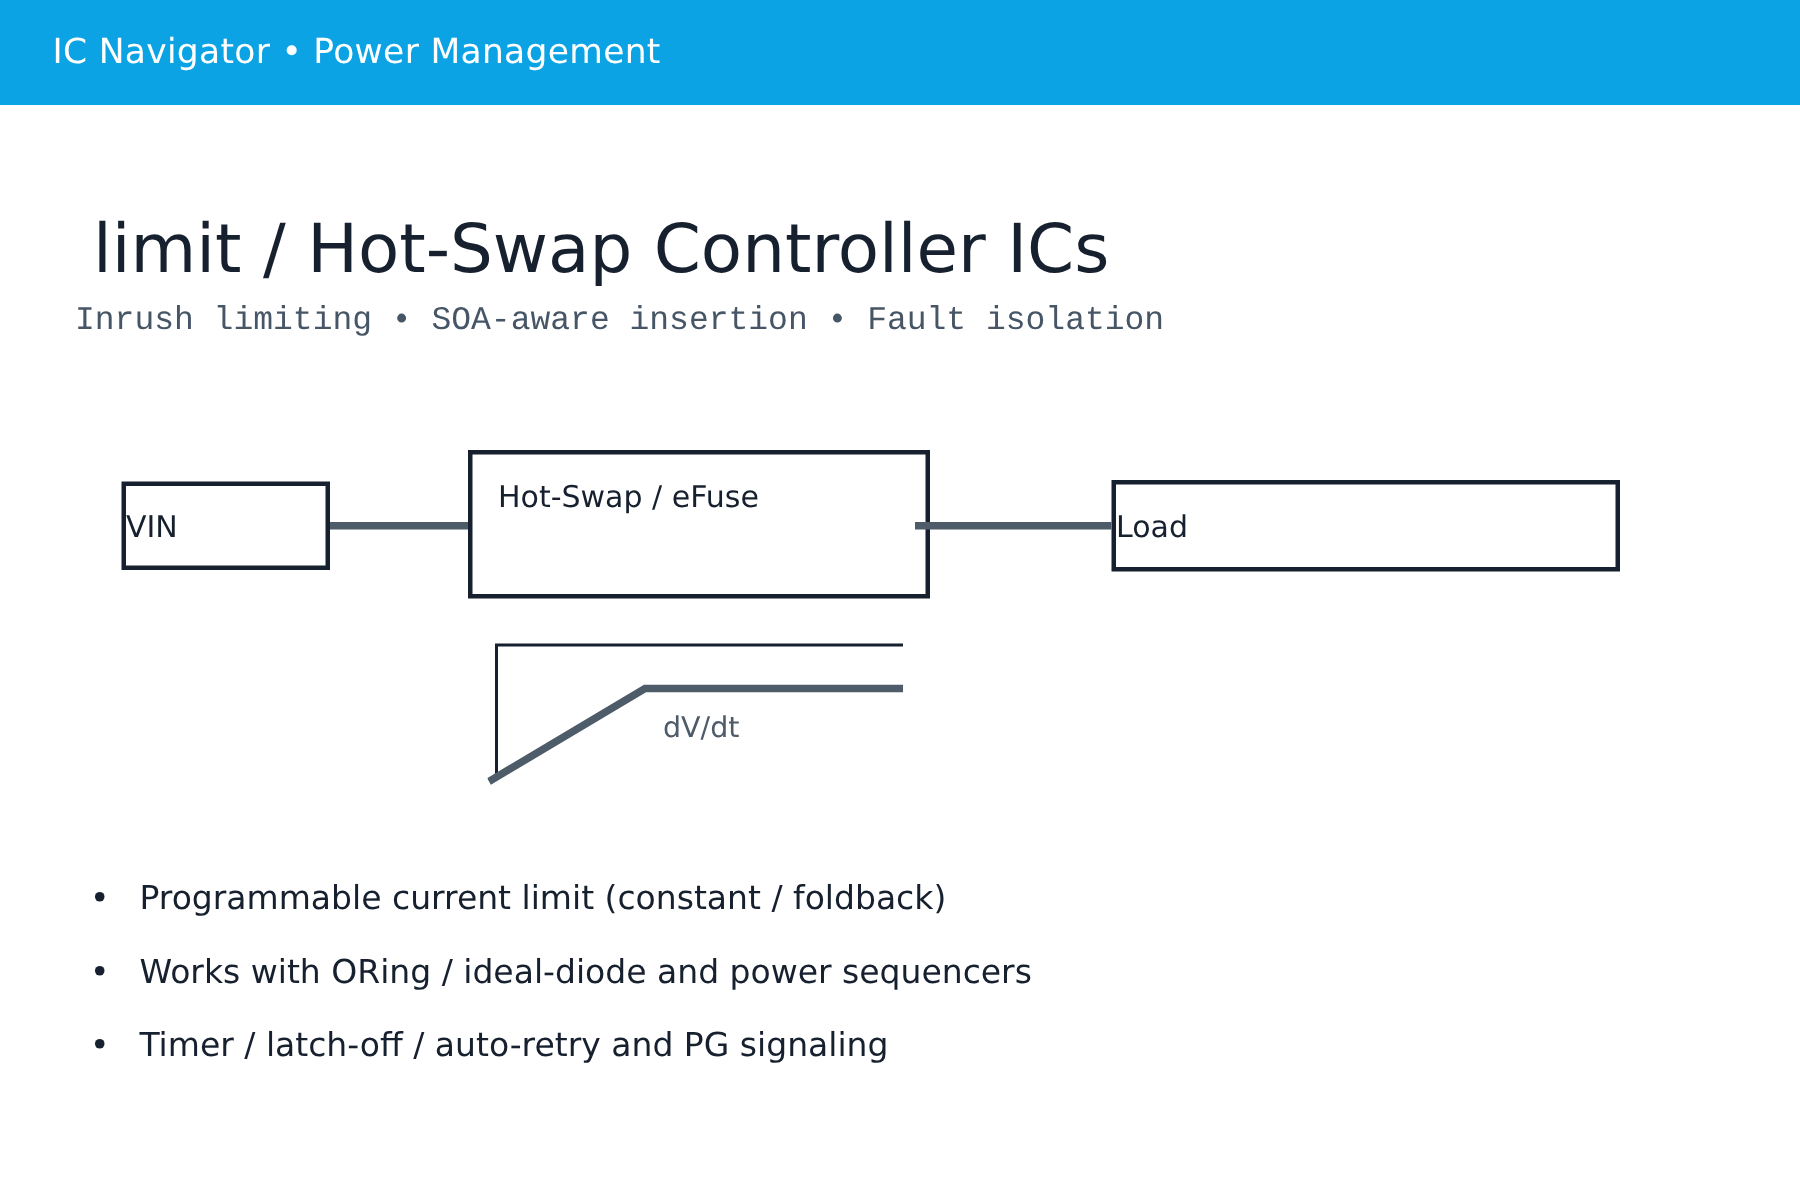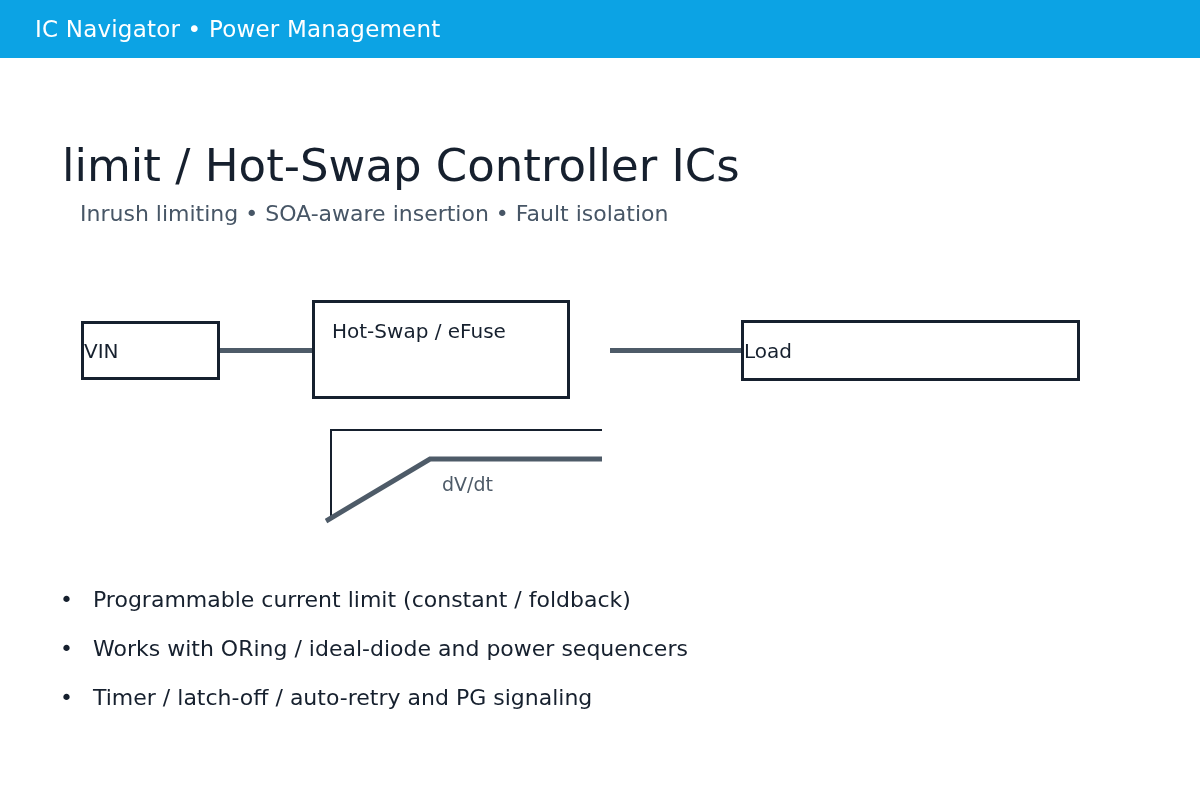--- a/index.html
+++ b/index.html
@@ -11,21 +11,21 @@
   .stage {
     position: relative;
     width: 1200px;
     height: 800px;
     background: #ffffff;
     overflow: hidden;
   }
   .topbar {
     position: absolute;
     left: 0; top: 0;
-    width: 1200px; height: 58px;
+    width: 1200px; height: 70px;
     background: #0ca3e4;
     display: flex;
     align-items: center;
     box-sizing: border-box;
     padding-left: 35px;
   }
   .topbar-title {
     color: #ffffff;
     font-size: 23px;
     letter-spacing: 0.2px;
@@ -33,43 +33,44 @@
   .page-title {
     position: absolute;
     left: 62px; top: 140px;
     font-size: 45px;
     line-height: 52px;
     color: #16202e;
     white-space: nowrap;
   }
   .page-subtitle {
     position: absolute;
-    left: 80px; top: 201px;
+    left: 50px; top: 201px;
     font-size: 22px;
     color: #475666;
     white-space: nowrap;
+    font-family: Liberation Mono, monospace;
   }
   .block {
     position: absolute;
     box-sizing: border-box;
     border: 3px solid #16202e;
     background: #ffffff;
     color: #16202e;
     font-size: 20px;
   }
   .block-vin {
     left: 81px; top: 321px;
     width: 139px; height: 59px;
     display: flex;
     align-items: center;
     padding-left: 0;
   }
   .block-controller {
     left: 312px; top: 300px;
-    width: 258px; height: 99px;
+    width: 308px; height: 99px;
     padding: 16px 0 0 17px;
   }
   .block-load {
     left: 741px; top: 320px;
     width: 339px; height: 61px;
     display: flex;
     align-items: center;
   }
   .wire {
     position: absolute;

